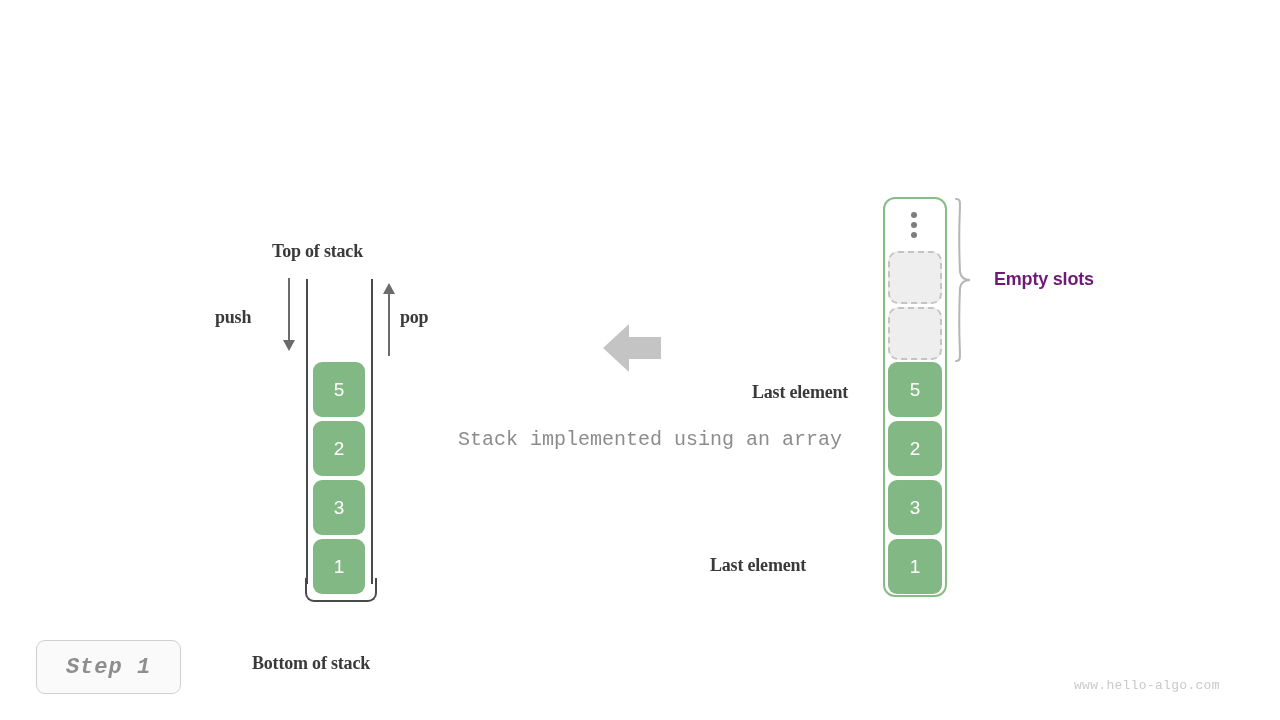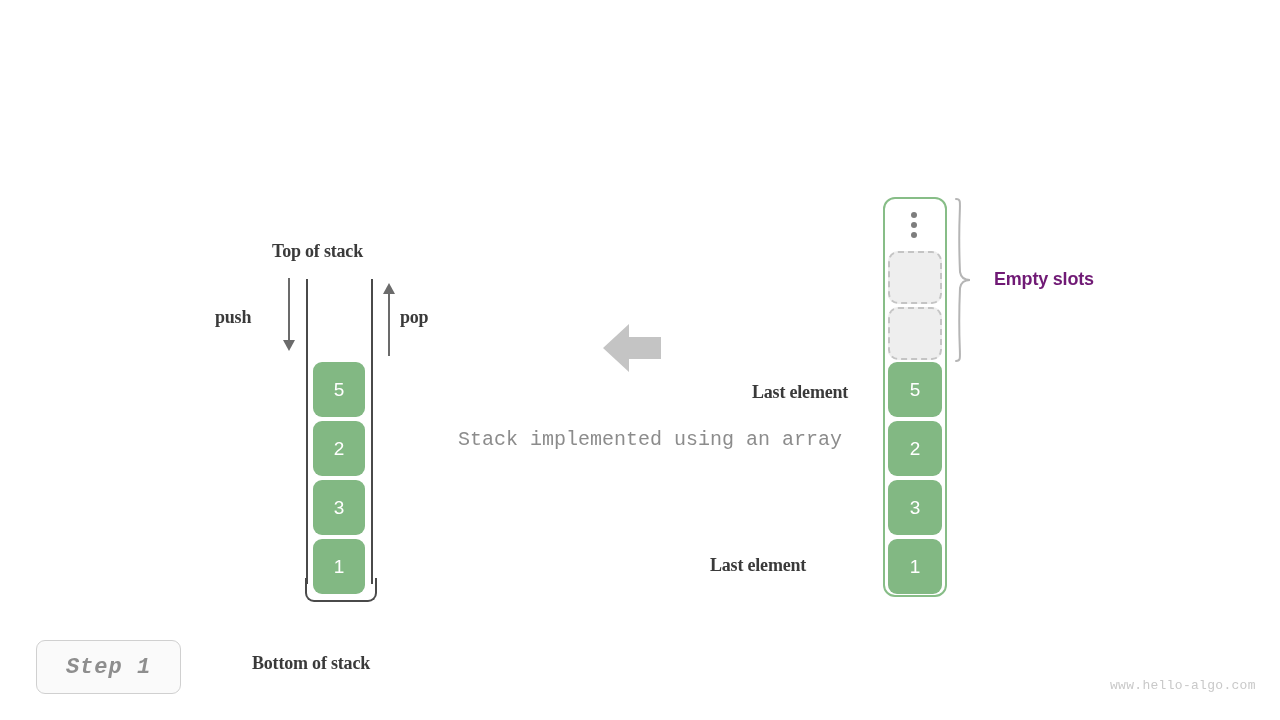--- a/index.html
+++ b/index.html
@@ -129,21 +129,20 @@
     box-sizing: border-box;
   }
 
   
   #watermark {
     font-family: "Liberation Mono", monospace;
     font-size: 13px;
     color: #c9c9c9;
     white-space: nowrap;
     letter-spacing: 0.3px;
-    margin-left: 36px;
   }
 </style>
 </head>
 <body>
 
 <div class="abs" id="stack-group">
 
   <div class="abs label-bold" style="left:272px; top:241px;">Top of stack</div>
 
   <div class="abs label-bold" style="left:215px; top:307px;text-align:center;">push</div>

